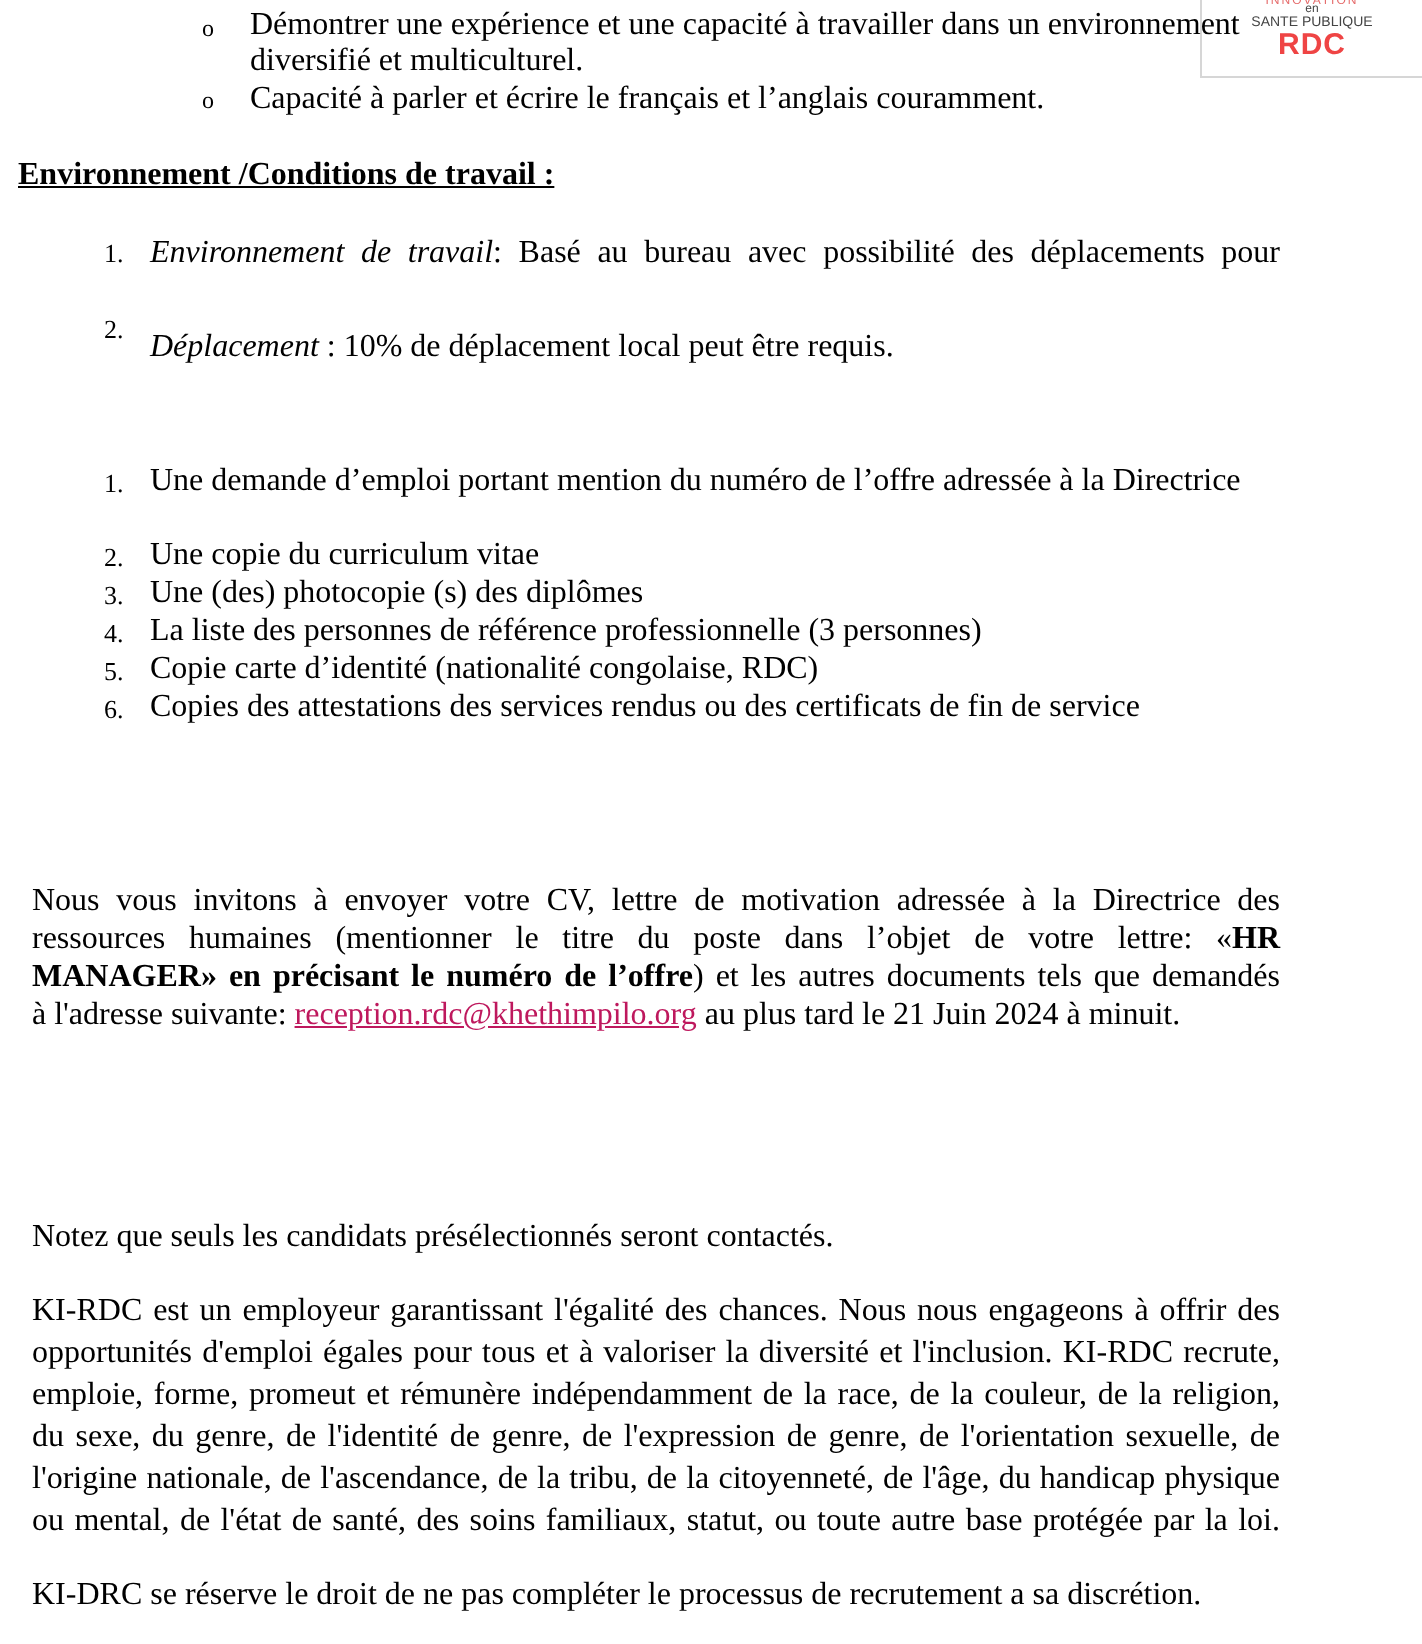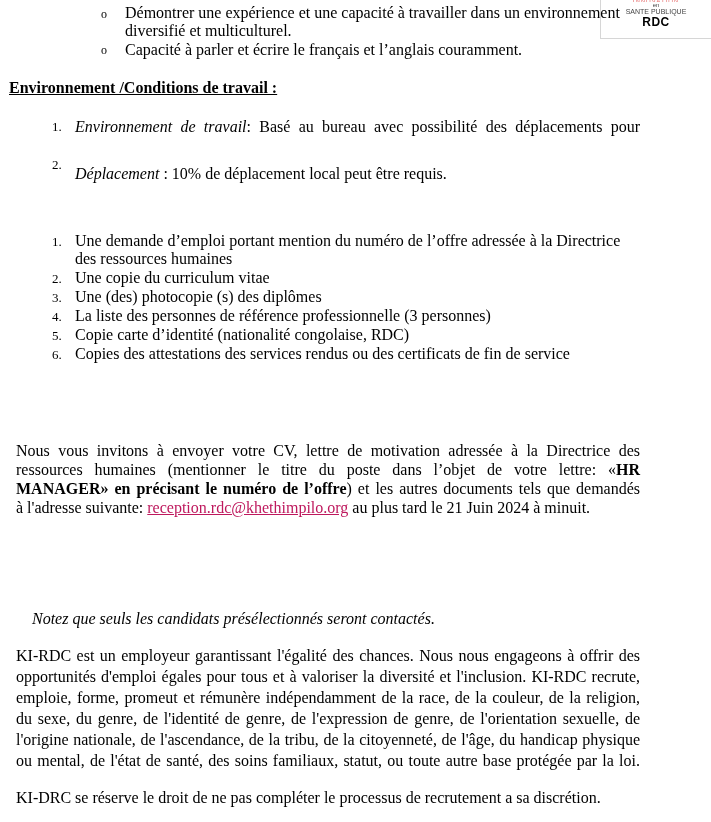--- a/index.html
+++ b/index.html
@@ -9,21 +9,21 @@
     }
     .page { position: absolute; left: 0; top: 0; width: 711px; height: 822px; }
     .logo {
       position: absolute; left: 600px; top: 0; width: 110px; height: 38px;
       border: 1px solid #d6d6d6; border-top: none; background: #fff;
       text-align: center; font-family: "Liberation Sans", sans-serif;
     }
     .logo .l1 { font-size: 6px; color: #e56b6b; line-height: 6px; height: 4px; overflow: hidden; margin-top: -2px; letter-spacing: 1px;}
     .logo .l2 { font-size: 6px; color: #444; line-height: 6px; }
     .logo .l3 { font-size: 7px; color: #444; line-height: 7px; }
-    .logo .l4 { font-size: 12px; color: #000000; font-weight: bold; line-height: 15px; letter-spacing: 0.5px; }
+    .logo .l4 { font-size: 15px; color: #ef4444; font-weight: bold; line-height: 15px; letter-spacing: 0.5px; }
 
     .bul { position: absolute; left: 101px; font-size: 12px; }
     .line { position: absolute; white-space: nowrap; line-height: 18px; }
     .num { position: absolute; left: 52px; font-size: 13px; }
     .heading { position: absolute; left: 9px; font-weight: bold; text-decoration: underline; white-space: nowrap; }
     .just { position: absolute; left: 16px; width: 624px; text-align: justify; line-height: 19px; }
     .just.last { text-align-last: left; }
     .para { position: absolute; left: 16px; width: 624px; line-height: 21px; text-align: justify;}
     a { color: #be185d; text-decoration: underline; }
     i { font-style: italic; }
@@ -54,21 +54,20 @@
   </div>
 
   <span class="num" style="top:157px;">2.</span>
   <div class="line" style="left:75px; top:165px;">
     <i>Déplacement</i><span> : 10% de déplacement local peut être requis.</span>
   </div>
 
 
   <span class="num" style="top:234px;">1.</span>
   <span class="line" style="left:75px; top:232px;">Une demande d’emploi portant mention du numéro de l’offre adressée à la Directrice</span>
-  <span class="line" style="left:75px; top:250px;">des ressources humaines</span>
 
   <span class="num" style="top:271px;">2.</span>
   <span class="line" style="left:75px; top:269px;">Une copie du curriculum vitae</span>
 
   <span class="num" style="top:290px;">3.</span>
   <span class="line" style="left:75px; top:288px;">Une (des) photocopie (s) des diplômes</span>
 
   <span class="num" style="top:309px;">4.</span>
   <span class="line" style="left:75px; top:307px;">La liste des personnes de référence professionnelle (3 personnes)</span>
 
@@ -84,21 +83,21 @@
       <span>ressources humaines (mentionner le titre du poste dans l’objet de votre lettre: «</span><b>HR</b>
     </div>
     <div class="just" style="top:479px; text-align-last:justify;">
       <b>MANAGER» en précisant le numéro de l’offre</b><span>) et les autres documents tels que demandés</span>
     </div>
     <div class="just last" style="top:498px;">
       <span>à l'adresse suivante: </span><a>reception.rdc@khethimpilo.org</a><span> au plus tard  le 21 Juin 2024 à minuit.</span>
     </div>
   </div>
 
-  <div class="line" style="left:32px; top:610px;font-style:italic;">Notez que seuls les candidats présélectionnés seront contactés.</div>
+  <div class="line" style="left:16px; top:610px;">Notez que seuls les candidats présélectionnés seront contactés.</div>
 
   <div>
     <div class="para" style="top:645px; text-align-last:justify;">KI-RDC est un employeur garantissant l'égalité des chances. Nous nous engageons à offrir des</div>
     <div class="para" style="top:666px; text-align-last:justify;">opportunités d'emploi égales pour tous et à valoriser la diversité et l'inclusion. KI-RDC recrute,</div>
     <div class="para" style="top:687px; text-align-last:justify;">emploie, forme, promeut et rémunère indépendamment de la race, de la couleur, de la religion,</div>
     <div class="para" style="top:708px; text-align-last:justify;">du sexe, du genre, de l'identité de genre, de l'expression de genre, de l'orientation sexuelle, de</div>
     <div class="para" style="top:729px; text-align-last:justify;">l'origine nationale, de l'ascendance, de la tribu, de la citoyenneté, de l'âge, du handicap physique</div>
     <div class="para" style="top:750px; text-align-last:justify;">ou mental, de l'état de santé, des soins familiaux,  statut, ou toute autre base protégée par la loi.</div>
   </div>
 

